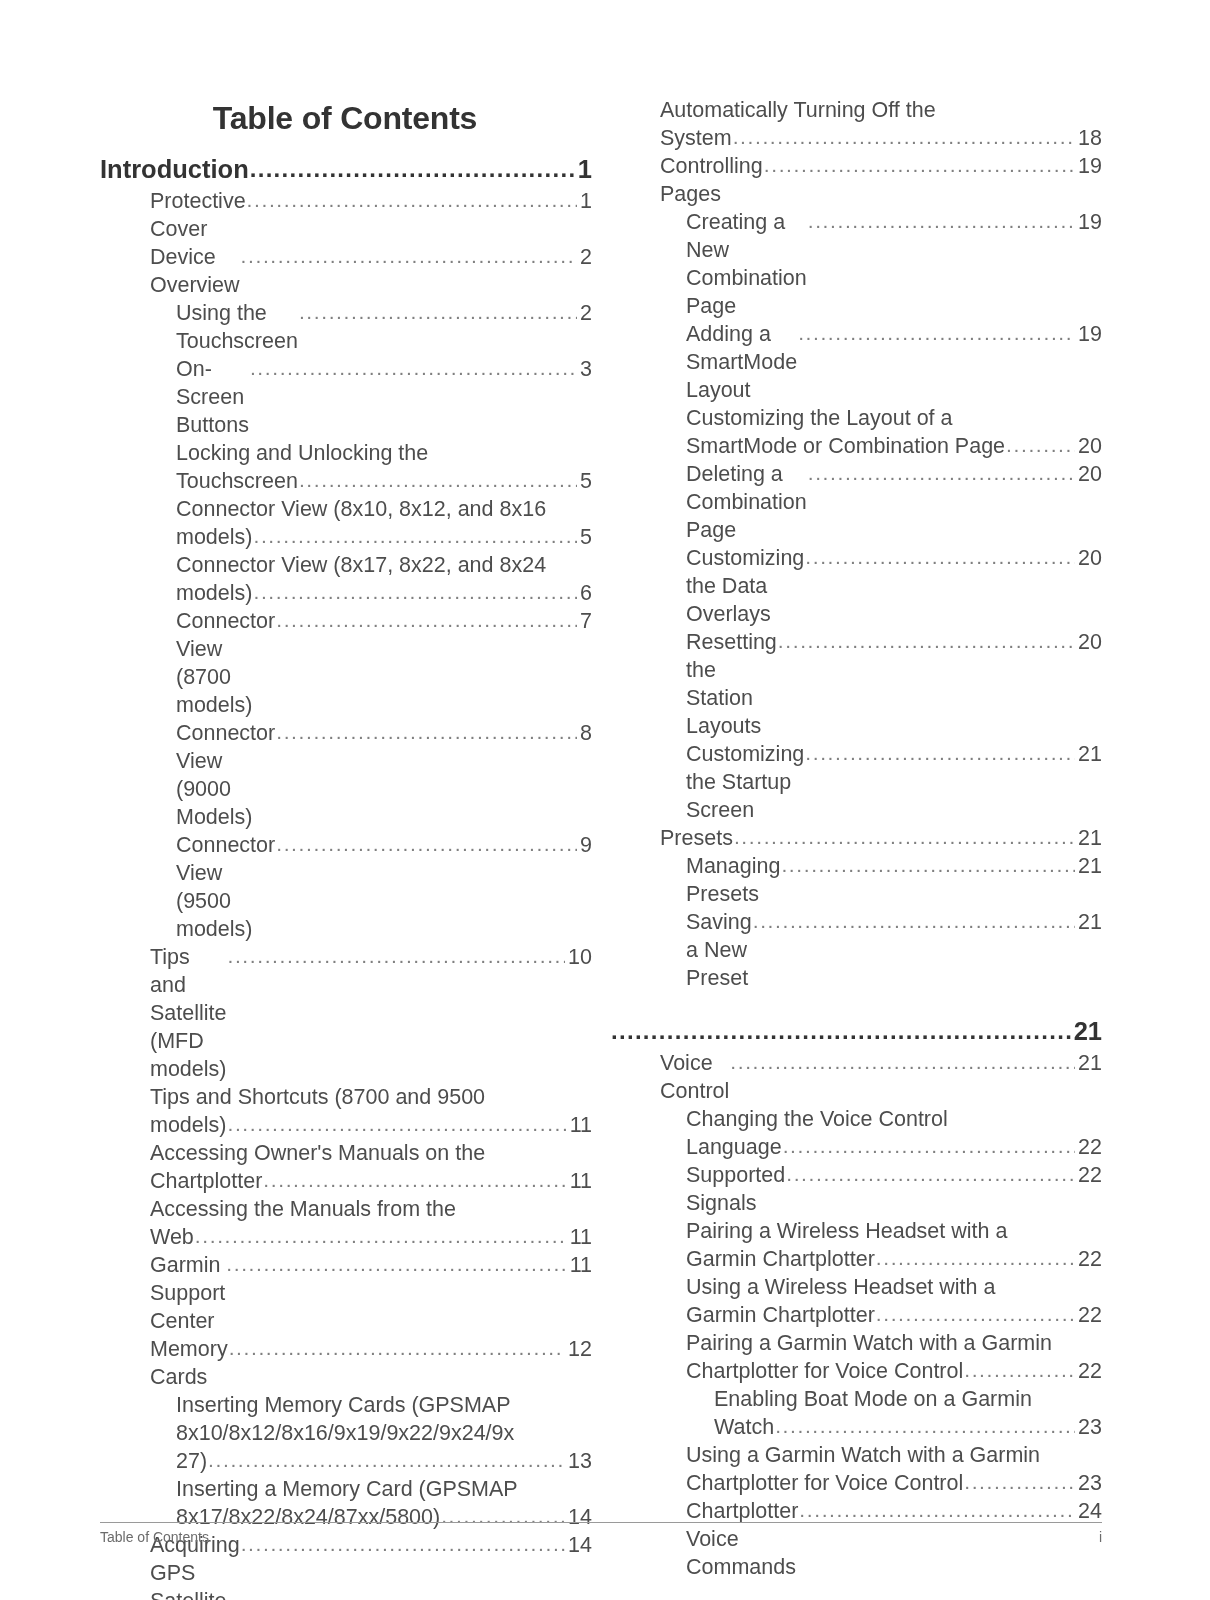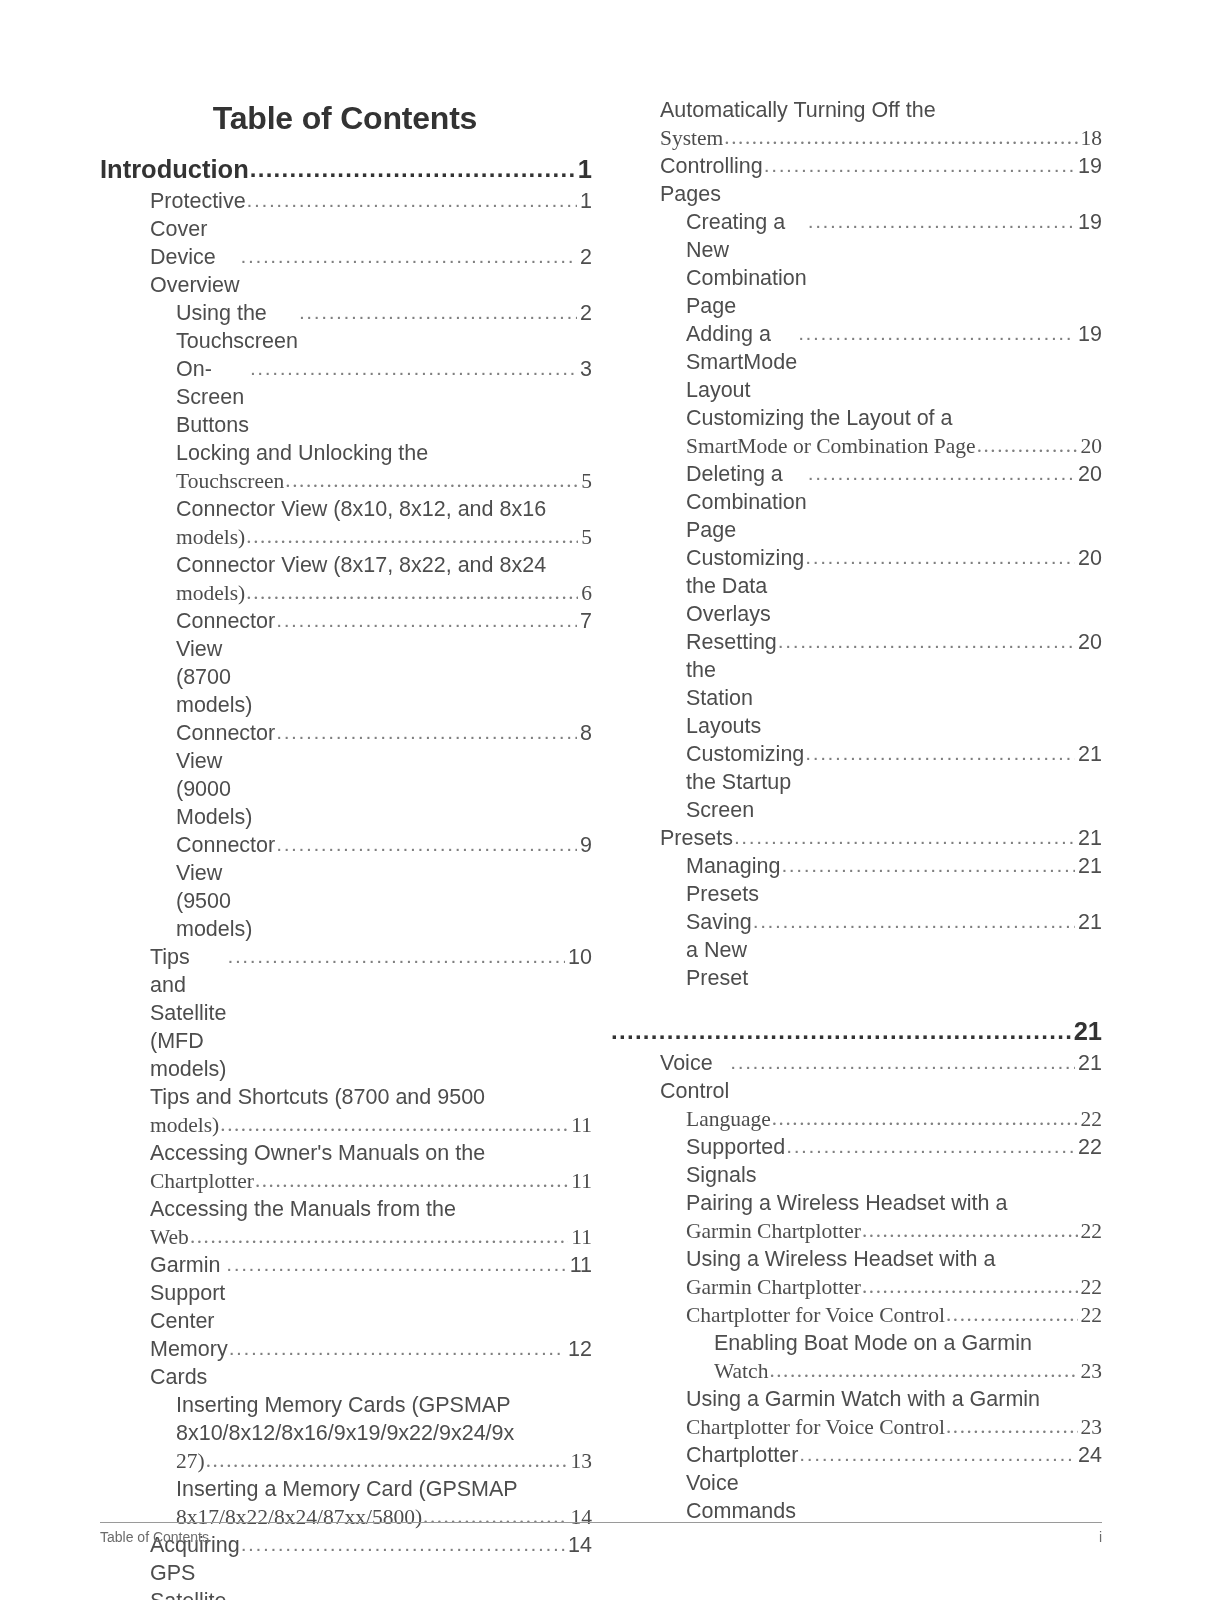--- a/index.html
+++ b/index.html
@@ -109,21 +109,20 @@
   .entry.wrap {
     display: block;
   }
   .entry.wrap .line1 {
     display: block;
   }
   .entry.wrap .lastline {
     display: flex;
     align-items: flex-end;
     width: 100%;
-    font-family: Liberation Serif, serif;
   }
   .entry.wrap .lastline .txt { flex: 0 0 auto; }
 
   .footer-rule {
     position: absolute;
     left: 96px;
     top: 1522px;
     width: 1002px;
     height: 1px;
     background: #9a9a9a;
@@ -350,20 +349,21 @@
         <div class="entry lvl0 gap-before">
           <span class="leader">........................................................................................................................................................................................................</span>
           <span class="pg">21</span>
         </div>
         <div class="entry lvl1">
           <span class="txt">Voice Control</span>
           <span class="leader">........................................................................................................................................................................................................</span>
           <span class="pg">21</span>
         </div>
         <div class="entry lvl2 wrap">
+          <span class="line1">Changing the Voice Control</span>
           <span class="lastline">
             <span class="txt">Language</span>
             <span class="leader">........................................................................................................................................................................................................</span>
             <span class="pg">22</span>
           </span>
         </div>
         <div class="entry lvl2">
           <span class="txt">Supported Signals</span>
           <span class="leader">........................................................................................................................................................................................................</span>
           <span class="pg">22</span>
@@ -378,20 +378,21 @@
         </div>
         <div class="entry lvl2 wrap">
           <span class="line1">Using a Wireless Headset with a</span>
           <span class="lastline">
             <span class="txt">Garmin Chartplotter</span>
             <span class="leader">........................................................................................................................................................................................................</span>
             <span class="pg">22</span>
           </span>
         </div>
         <div class="entry lvl2 wrap">
+          <span class="line1">Pairing a Garmin Watch with a Garmin</span>
           <span class="lastline">
             <span class="txt">Chartplotter for Voice Control</span>
             <span class="leader">........................................................................................................................................................................................................</span>
             <span class="pg">22</span>
           </span>
         </div>
         <div class="entry lvl3 wrap">
           <span class="line1">Enabling Boat Mode on a Garmin</span>
           <span class="lastline">
             <span class="txt">Watch</span>

